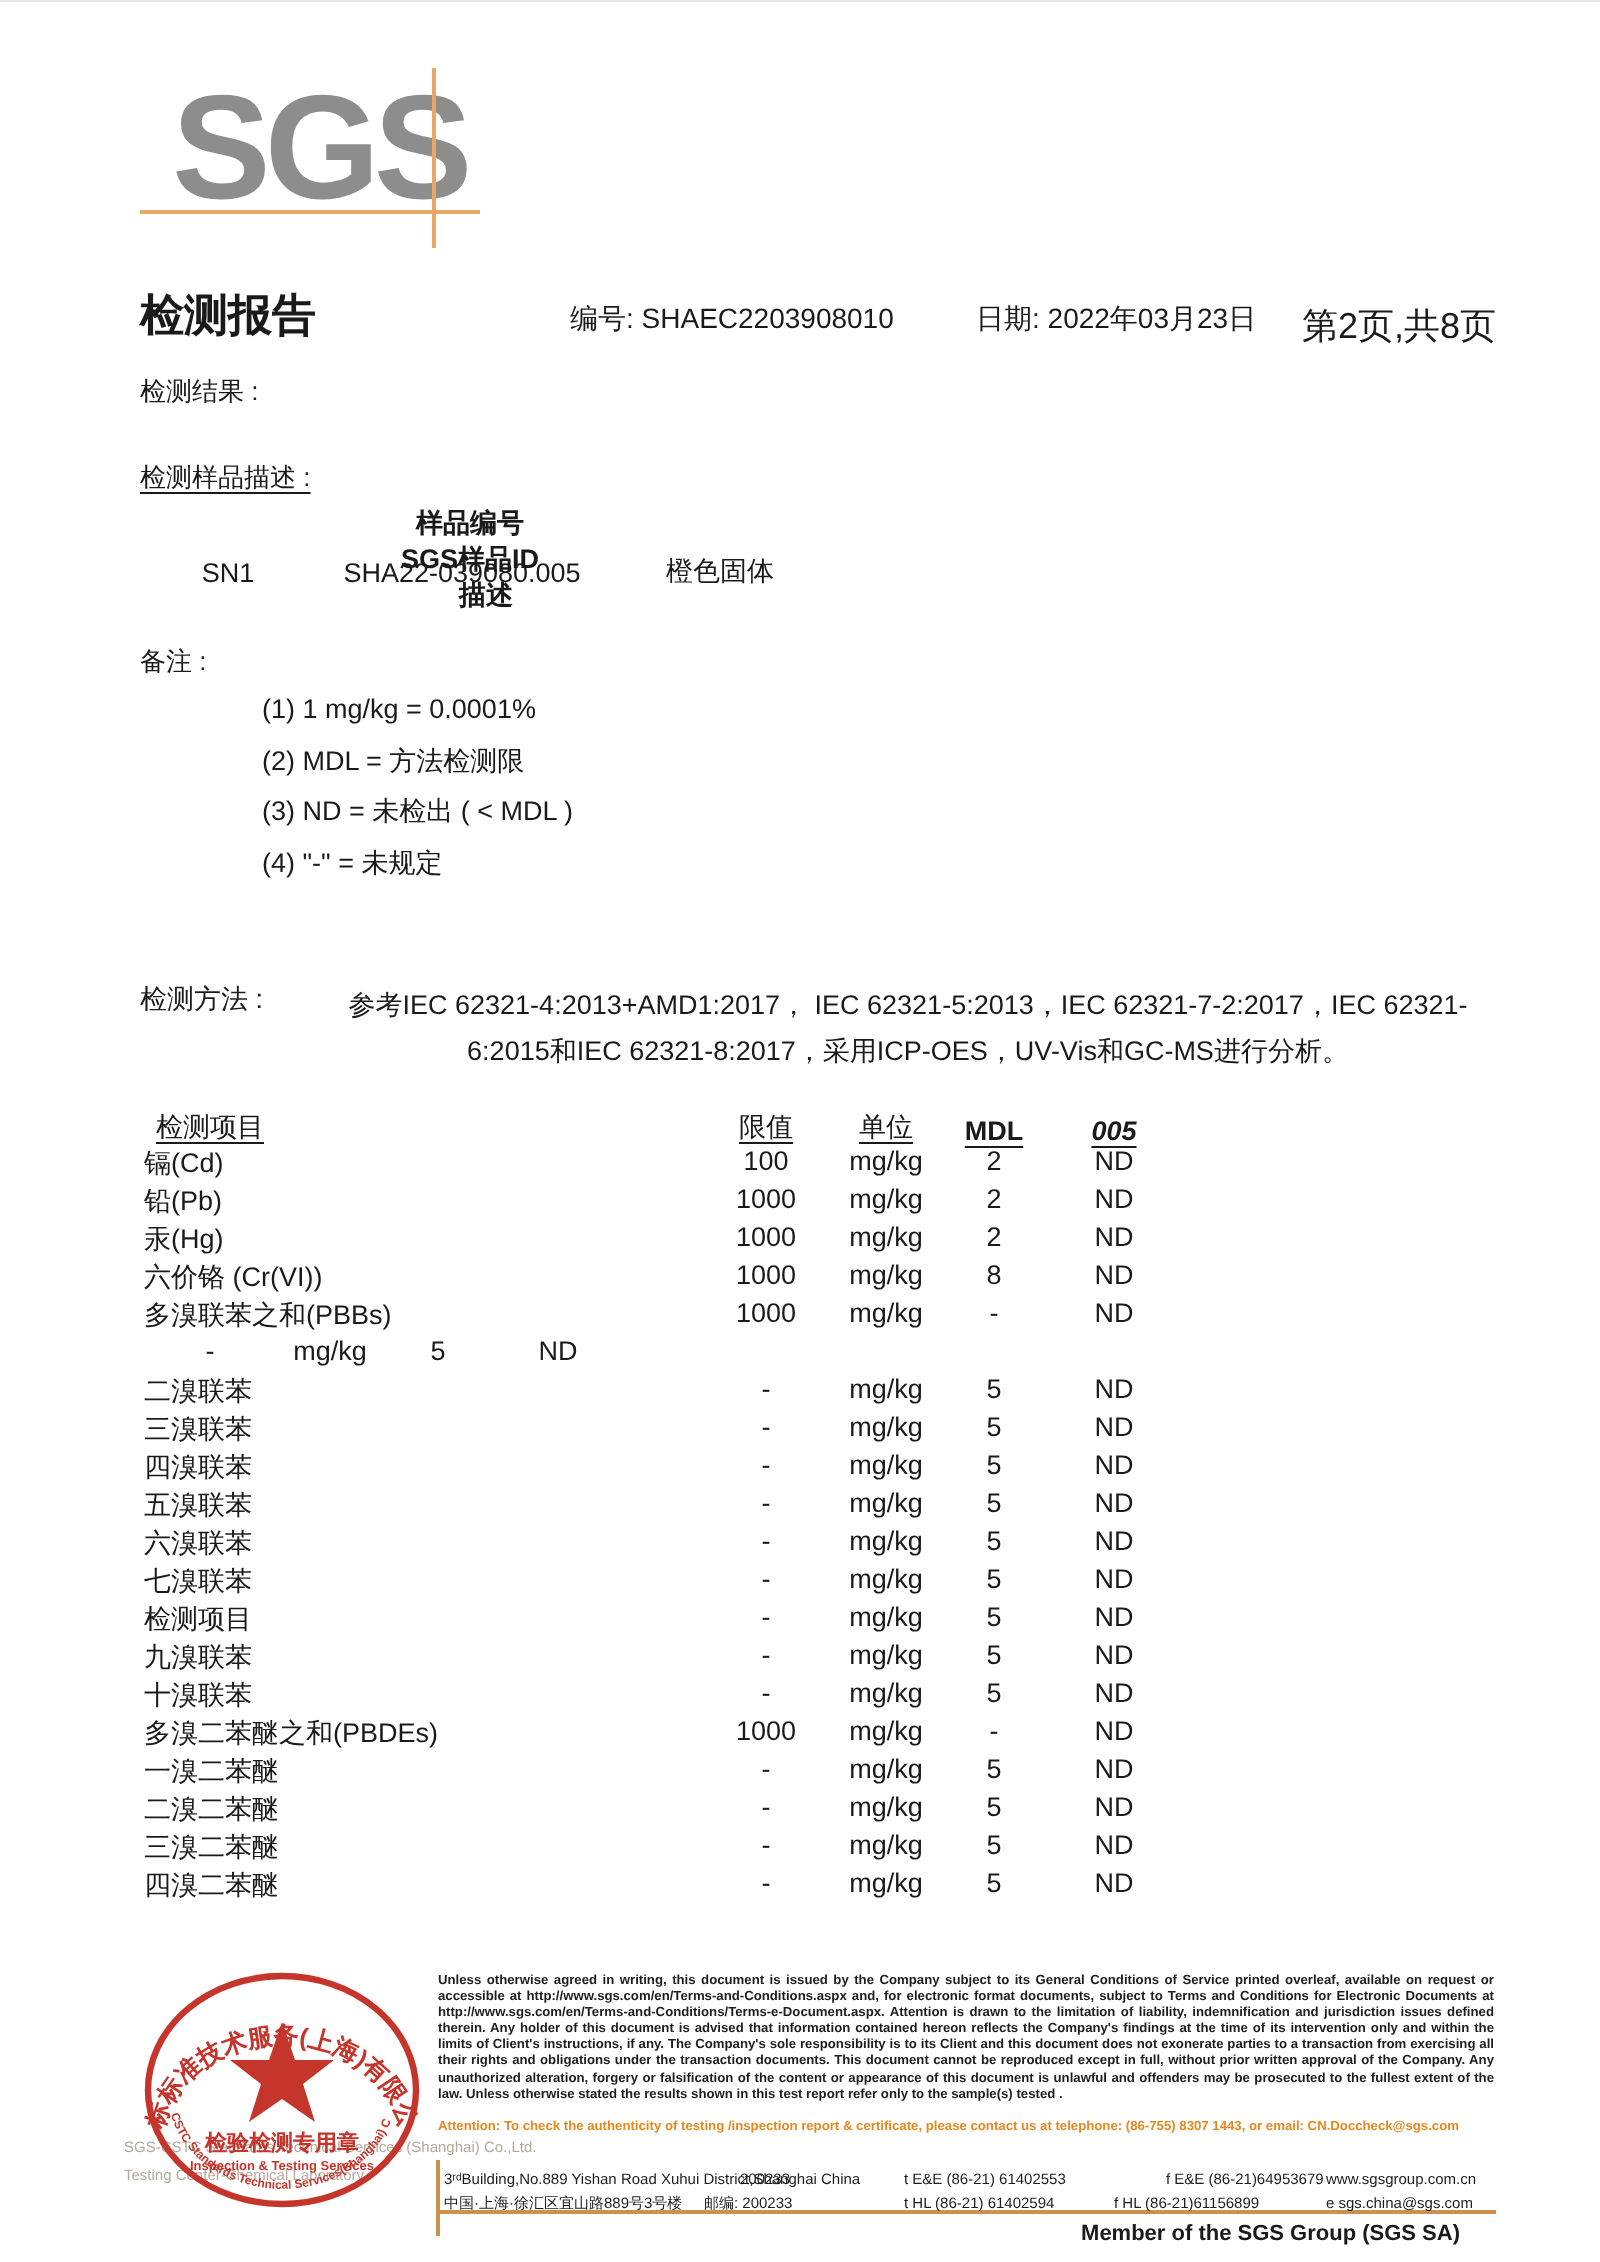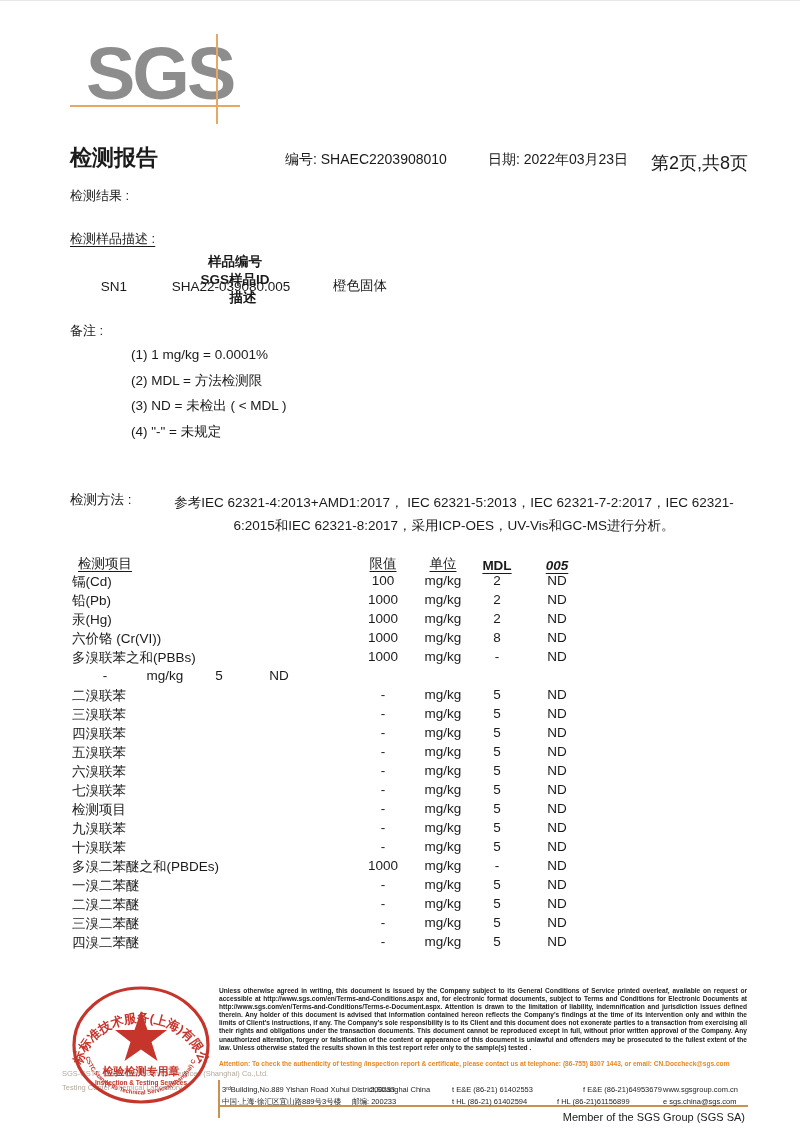--- a/index.html
+++ b/index.html
@@ -53,21 +53,21 @@
 
   
   .stamp-gray { position:absolute; left:62px; font-size:7.5px; color:#b3aa9e; }
   .g1 { top:1068px; } .g2 { top:1082px; }
   .stamp-svg { position:absolute; left:68px; top:984px; }
   .disclaimer { position:absolute; left:219px; top:986px; width:528px; font-size:6.6px; line-height:8.1px; text-align:justify; color:#1d1d1d; font-weight:bold; }
   .attention  { position:absolute; left:219px; top:1059px; width:528px; font-size:6.6px; line-height:8.1px; color:#e8871f; font-weight:bold; }
   .addr-seg { position:absolute; font-size:7.5px; color:#1d1d1d; white-space:nowrap; }
   .footer-vline { position:absolute; left:218px; top:1079px; width:2px; height:38px; background:#c9934f; }
   .footer-hline { position:absolute; left:218px; top:1104px; width:530px; height:2px; background:#c9934f; }
-  .member { position:absolute; right:55px; top:1110px; font-size:11px; font-weight:normal; }
+  .member { position:absolute; right:70px; top:1110px; font-size:11px; font-weight:bold; }
 </style>
 </head>
 <body>
 
 <div class="page">
 
   <div class="logo-text">SGS</div>
   <div class="logo-hline"></div>
   <div class="logo-vline"></div>
 

